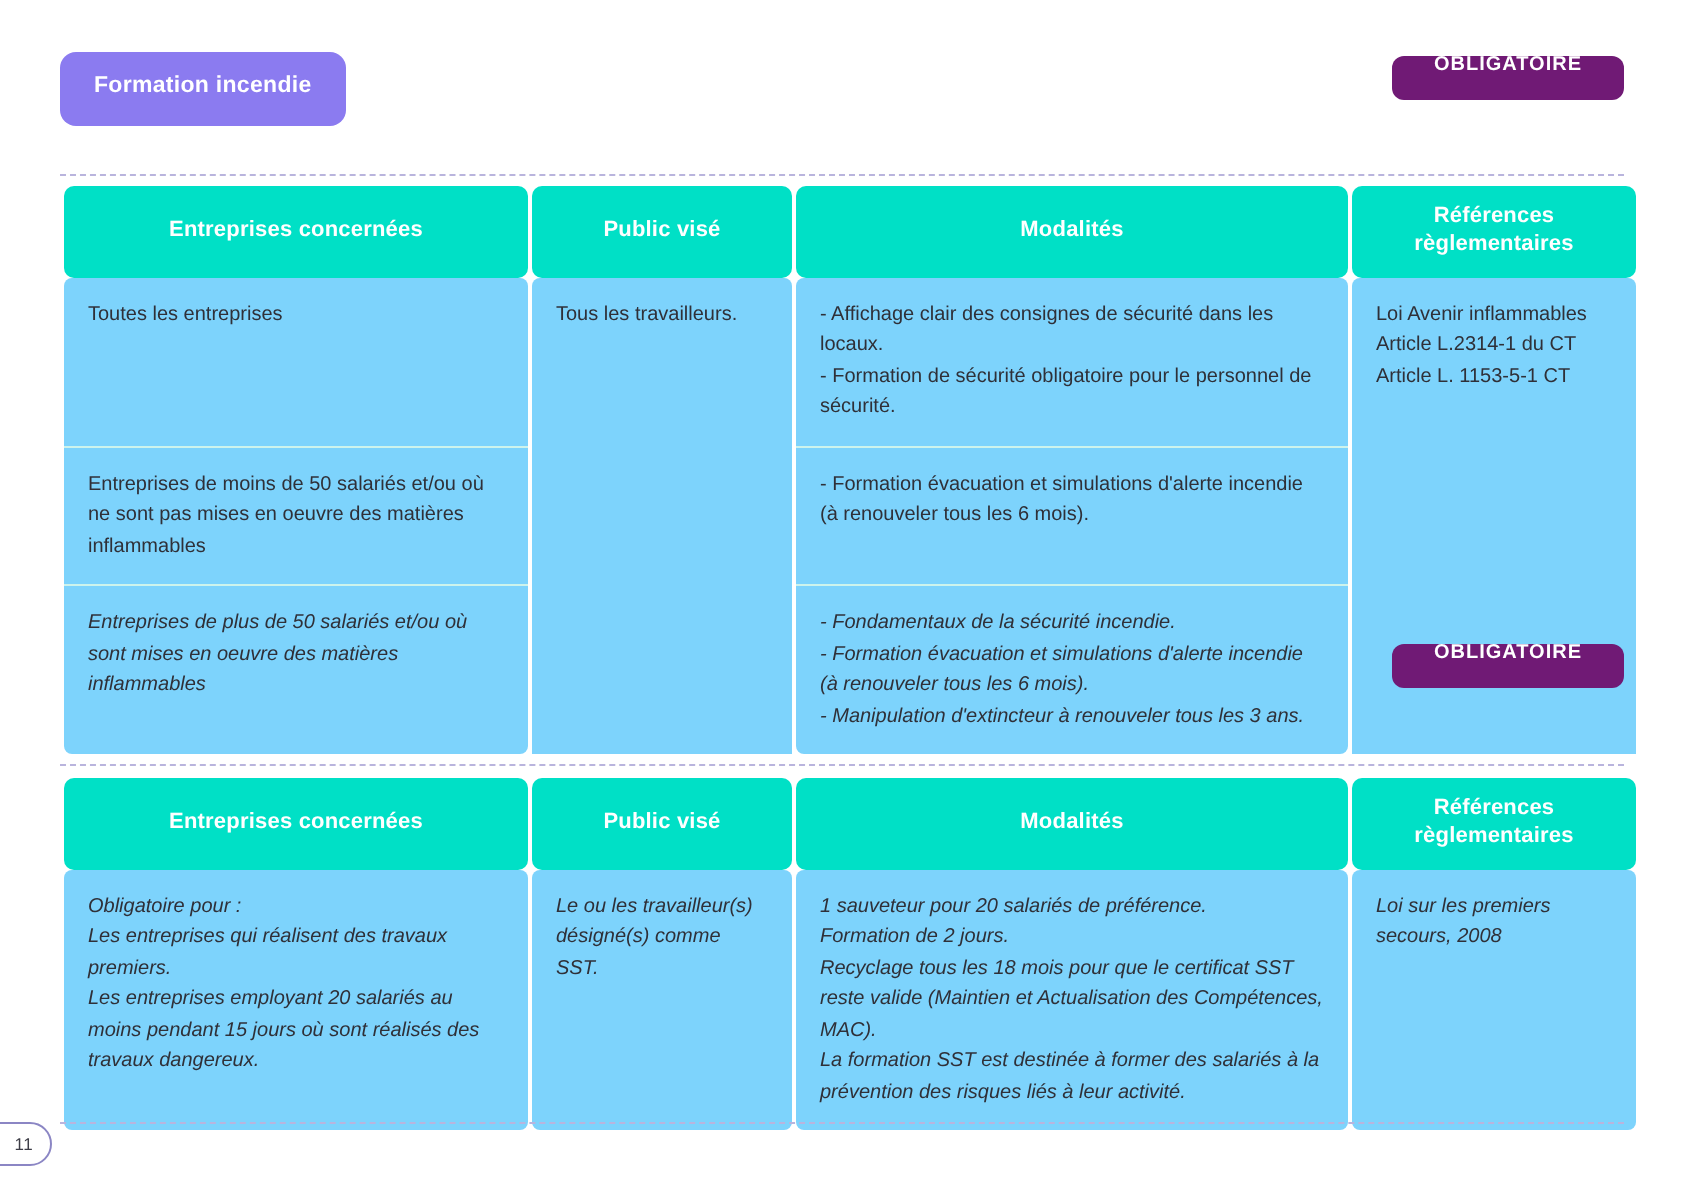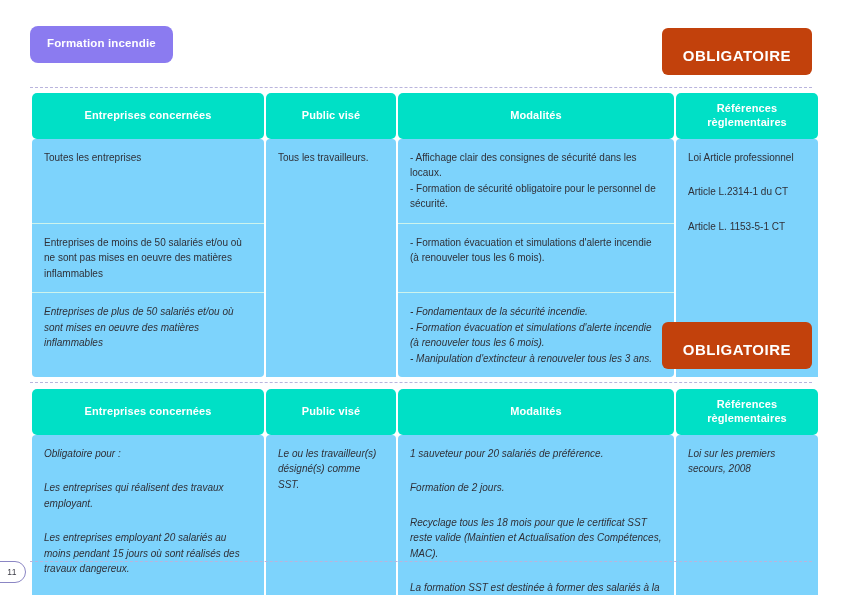--- a/index.html
+++ b/index.html
@@ -51,27 +51,27 @@
     border-radius: 8px;
     padding: 12px 17px 13px 17px;
     line-height: 1;
     white-space: nowrap;
   }
 
   .chip-badge {
     position: absolute;
     right: 30px;
     top: 2px;
-    background: #c2410c;
+    background: #701a75;
     color: #ffffff;
-    font-size: 15px;
+    font-size: 10px;
     font-weight: bold;
     letter-spacing: 0.5px;
     border-radius: 6px;
-    padding: 20px 21px 12px 21px;
+    padding: 0 21px 12px 21px;
     line-height: 1;
     white-space: nowrap;
   }
 
   .divider-dashed {
     position: absolute;
     left: 30px;
     right: 30px;
     border-top: 1.3px dashed #b9b4dd;
     height: 0;
@@ -118,21 +118,21 @@
     color: #2f3038;
     padding: 11px 12px 11px 12px;
     border-bottom: 1px solid #cdf3ec;
   }
 
   .tbl tbody td.plain { border-bottom: none; }
   .tbl tbody tr.last td { border-bottom: none; font-style: italic; }
 
   .cellpad { white-space: pre-line; }
 
-  .cell-para + .cell-para { margin-top: 19px; }
+  .cell-para + .cell-para { margin-top: 0; }
 
   
   .tbl tbody tr:first-child td { border-top-left-radius: 4px; border-top-right-radius: 4px; }
   .tbl tbody tr:last-child td  { border-bottom-left-radius: 4px; border-bottom-right-radius: 4px; }
 
   
   .footer-dashed {
     position: absolute;
     left: 30px;
     right: 30px;
@@ -191,21 +191,21 @@
 règlementaires</th>
         </tr>
       </thead>
       <tbody>
         <tr>
           <td class="cellpad" style="height:55px">Toutes les entreprises</td>
           <td class="plain" rowspan="3">Tous les travailleurs.</td>
           <td class="cellpad">- Affichage clair des consignes de sécurité dans les locaux.
 - Formation de sécurité obligatoire pour le personnel de sécurité.</td>
           <td class="plain" rowspan="3">
-            <div class="cell-para">Loi Article professionnel</div>
+            <div class="cell-para">Loi Avenir inflammables</div>
             <div class="cell-para">Article L.2314-1 du CT</div>
             <div class="cell-para">Article L. 1153-5-1 CT</div>
           </td>
         </tr>
         <tr>
           <td class="cellpad" style="height:52px">Entreprises de moins de 50 salariés et/ou où ne sont pas mises en oeuvre des matières inflammables</td>
           <td class="cellpad">- Formation évacuation et simulations d'alerte incendie (à renouveler tous les 6 mois).</td>
         </tr>
         <tr class="last">
           <td class="cellpad" style="height:58px">Entreprises de plus de 50 salariés et/ou où sont mises en oeuvre des matières inflammables</td>
@@ -238,21 +238,21 @@
           <th>Public visé</th>
           <th>Modalités</th>
           <th style="white-space:pre-line">Références
 règlementaires</th>
         </tr>
       </thead>
       <tbody>
         <tr class="last">
           <td style="height:125px">
             <div class="cell-para">Obligatoire pour :</div>
-            <div class="cell-para">Les entreprises qui réalisent des travaux employant.</div>
+            <div class="cell-para">Les entreprises qui réalisent des travaux premiers.</div>
             <div class="cell-para">Les entreprises employant 20 salariés au moins pendant 15 jours où sont réalisés des travaux dangereux.</div>
           </td>
           <td>Le ou les travailleur(s) désigné(s) comme SST.</td>
           <td>
             <div class="cell-para">1 sauveteur pour 20 salariés de préférence.</div>
             <div class="cell-para">Formation de 2 jours.</div>
             <div class="cell-para">Recyclage tous les 18 mois pour que le certificat SST reste valide (Maintien et Actualisation des Compétences, MAC).</div>
             <div class="cell-para">La formation SST est destinée à former des salariés à la prévention des risques liés à leur activité.</div>
           </td>
           <td>

